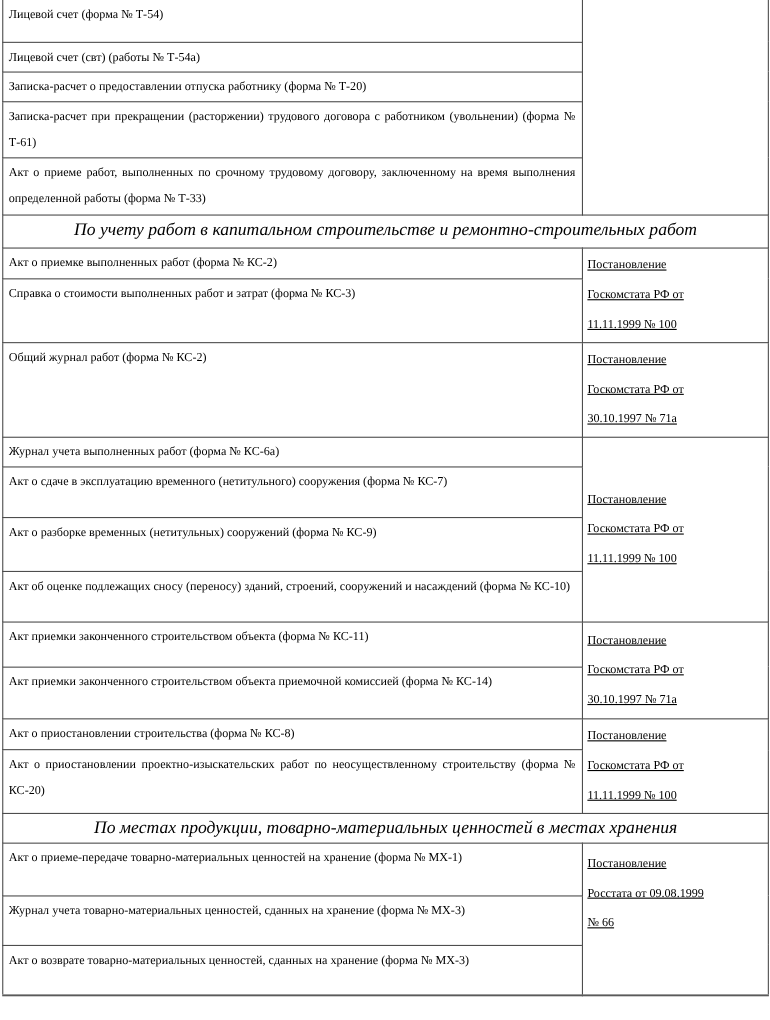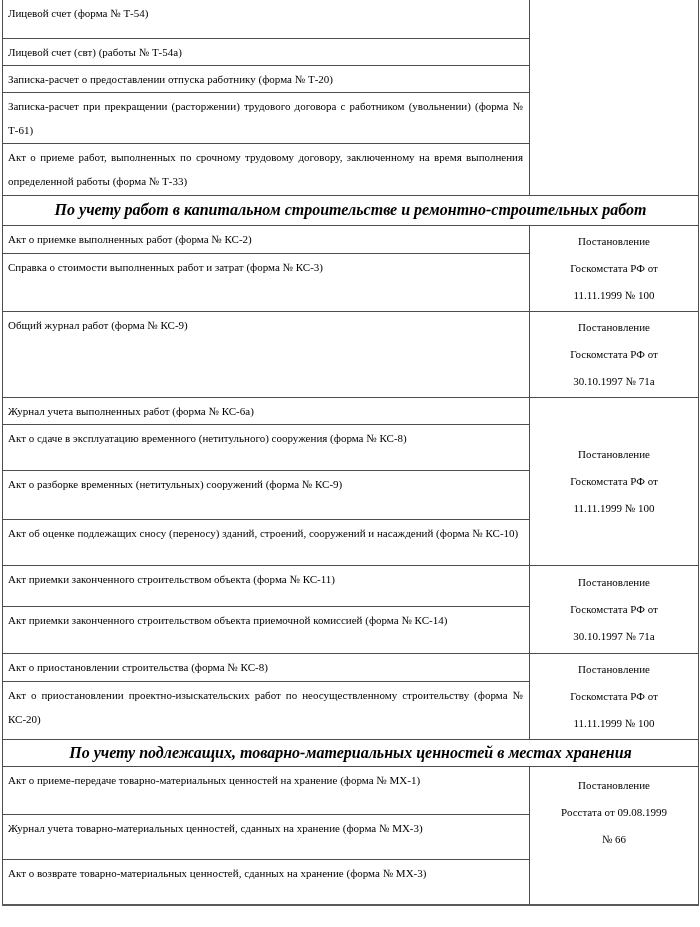--- a/index.html
+++ b/index.html
@@ -28,31 +28,32 @@
     overflow: hidden;
   }
   tr.first-row td { border-top: none; }
   td.doc {
     text-align: justify;
     vertical-align: top;
     padding: 1px 6px 1px 5px;
     line-height: 24px;
   }
   td.basis {
-    text-align: center;
+    text-align: left;
     vertical-align: middle;
     padding: 2px 4px;
     line-height: 27px;
     white-space: pre-line;
+    text-decoration: underline;
   }
   td.basis.top { vertical-align: top; padding-top: 5px; }
   td.header-cell {
     text-align: center;
     vertical-align: middle;
-    font-weight: bold;
+    font-weight: normal;
     font-style: italic;
     font-size: 16px;
     padding: 2px 4px;
     line-height: 22px;
   }
   table.forms { border-bottom: 2px solid #5a5a5a; }
 </style>
 </head>
 <body>
 
@@ -88,33 +89,33 @@
     <tr style="height:23px">
       <td class="doc">Акт о приемке выполненных работ (форма № КС-2)</td>
       <td class="basis" rowspan="2">Постановление
 Госкомстата РФ от
 11.11.1999 № 100</td>
     </tr>
     <tr style="height:55px">
       <td class="doc">Справка о стоимости выполненных работ и затрат (форма № КС-3)</td>
     </tr>
     <tr style="height:74px">
-      <td class="doc">Общий журнал работ (форма № КС-9)</td>
+      <td class="doc">Общий журнал работ (форма № КС-2)</td>
       <td class="basis">Постановление
 Госкомстата РФ от
 30.10.1997 № 71а</td>
     </tr>
     <tr style="height:20px">
       <td class="doc">Журнал учета выполненных работ (форма № КС-6а)</td>
       <td class="basis" rowspan="4">Постановление
 Госкомстата РФ от
 11.11.1999 № 100</td>
     </tr>
     <tr style="height:46px">
-      <td class="doc">Акт о сдаче в эксплуатацию временного (нетитульного) сооружения (форма № КС-8)</td>
+      <td class="doc">Акт о сдаче в эксплуатацию временного (нетитульного) сооружения (форма № КС-7)</td>
     </tr>
     <tr style="height:49px">
       <td class="doc">Акт о разборке временных (нетитульных) сооружений (форма № КС-9)</td>
     </tr>
     <tr style="height:46px">
       <td class="doc">Акт об оценке подлежащих сносу (переносу) зданий, строений, сооружений и насаждений (форма № КС-10)</td>
     </tr>
     <tr style="height:41px">
       <td class="doc">Акт приемки законченного строительством объекта (форма № КС-11)</td>
       <td class="basis" rowspan="2">Постановление
@@ -128,21 +129,21 @@
       <td class="doc">Акт о приостановлении строительства (форма № КС-8)</td>
       <td class="basis" rowspan="2">Постановление
 Госкомстата РФ от
 11.11.1999 № 100</td>
     </tr>
     <tr style="height:54px">
       <td class="doc">Акт о приостановлении проектно-изыскательских работ по неосуществленному строительству (форма № КС-20)</td>
     </tr>
 
     <tr style="height:26px">
-      <td class="header-cell" colspan="2">По учету подлежащих, товарно-материальных ценностей в местах хранения</td>
+      <td class="header-cell" colspan="2">По местах продукции, товарно-материальных ценностей в местах хранения</td>
     </tr>
 
     <tr style="height:48px">
       <td class="doc">Акт о приеме-передаче товарно-материальных ценностей на хранение (форма № МХ-1)</td>
       <td class="basis top" rowspan="5">Постановление
 Росстата от 09.08.1999
 № 66</td>
     </tr>
     <tr style="height:45px">
       <td class="doc">Журнал учета товарно-материальных ценностей, сданных на хранение (форма № МХ-3)</td>

